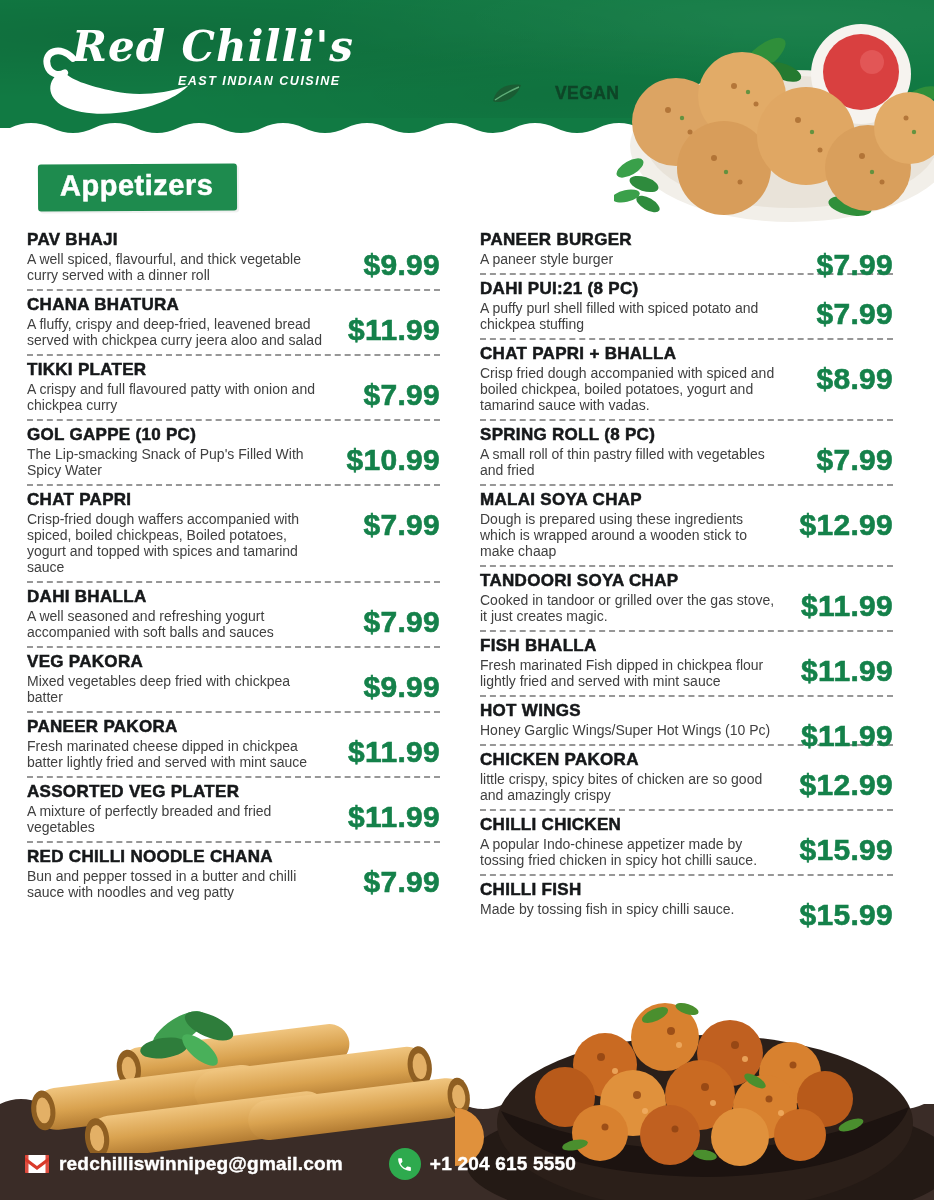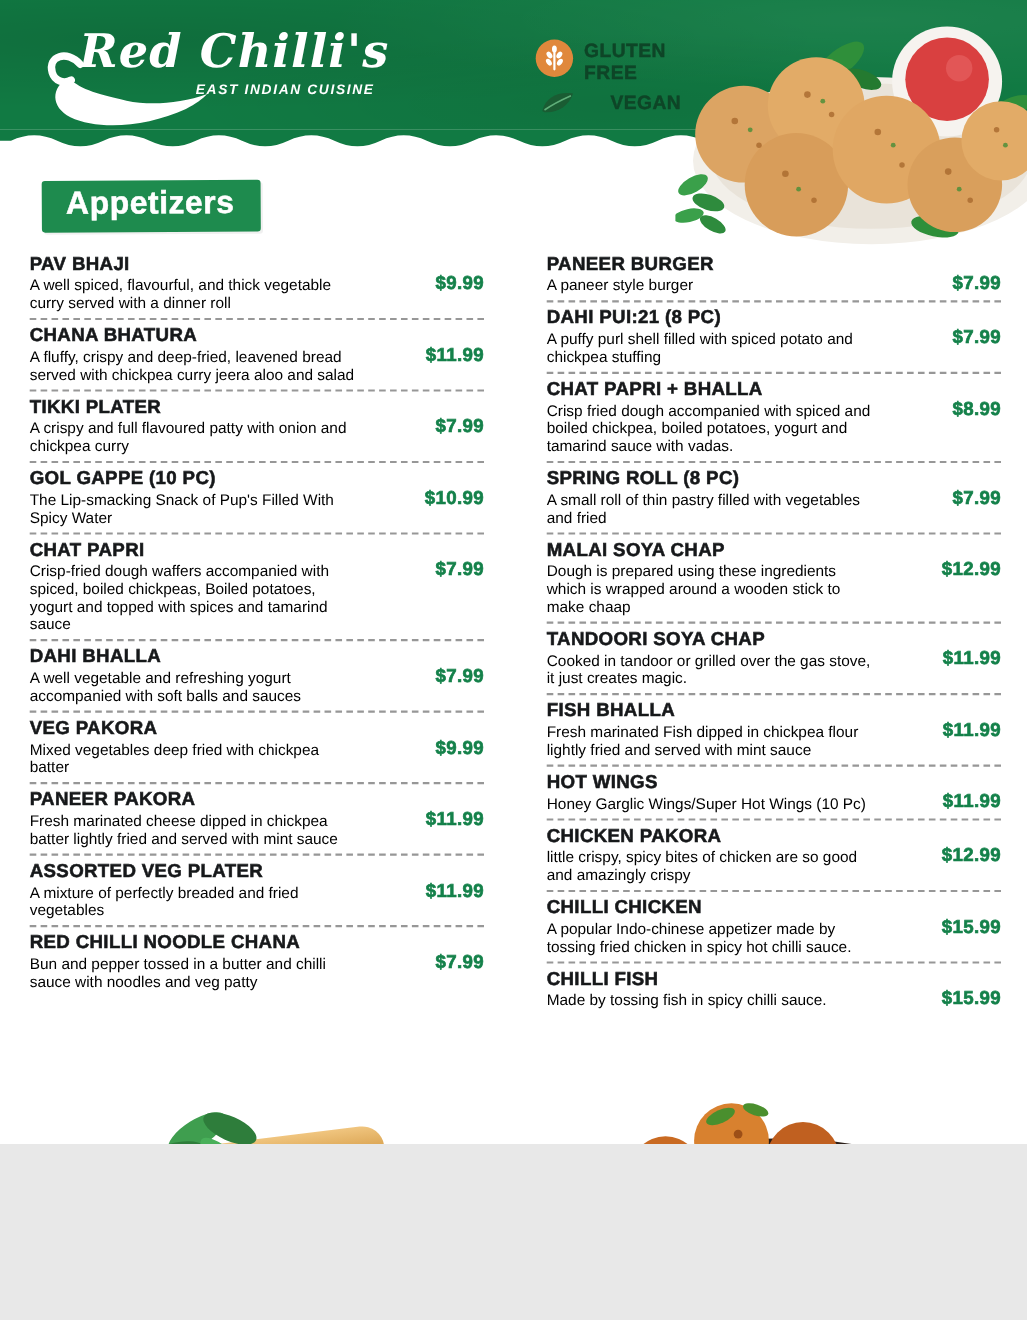--- a/index.html
+++ b/index.html
@@ -1,18 +1,18 @@
 <!DOCTYPE html>
 <html><head>
 <meta charset="utf-8">
 <style>
   * { margin:0; padding:0; box-sizing:border-box; }
   html,body { background:#e8e8e8; }
   .page {
-    position:relative; width:934px; height:1040px; margin:0 auto;
+    position:relative; width:934px; height:1200px; margin:0 auto;
     background:#ffffff; overflow:hidden;
     font-family:"Liberation Sans", sans-serif;
   }
 
   
   .header {
     position:absolute; top:0; left:0; width:934px; height:118px;
     background:#117a43;
     background-image:
       radial-gradient(ellipse at 15% 30%, rgba(0,0,0,.10), transparent 55%),
@@ -57,35 +57,35 @@
     background:#1e8b4e; color:#fff; padding:5px 24px 9px 22px;
     font-size:29px; font-weight:bold; letter-spacing:.5px;
     border-radius:3px; transform:rotate(-.3deg);
     box-shadow:2px 2px 0 rgba(0,0,0,.06);
     -webkit-text-stroke:.5px #fff;
   }
 
   
   .menu {
     position:absolute; left:27px; top:226px; width:884px;
-    display:flex; gap:57px; z-index:2;
+    display:flex; gap:40px; z-index:2;
   }
   .col { width:413px; }
   .item { position:relative; padding:4px 0 6px; border-bottom:2px dashed #979797; }
   .item:last-child { border-bottom:none; }
   .item-name {
     font-size:17px; font-weight:bold; line-height:19px; color:#16181a;
     letter-spacing:.3px; -webkit-text-stroke:.5px #16181a;
   }
   .item-desc {
-    width:298px; margin-top:2px; font-size:14px; line-height:16px; color:#000000;
+    width:298px; margin-top:2px; font-size:14px; line-height:16px; color:#404040;
   }
   .item-price {
     position:absolute; right:0; top:22px;
-    font-size:17px; font-weight:bold; color:#14814a; letter-spacing:.3px;
+    font-size:30px; font-weight:bold; color:#14814a; letter-spacing:.3px;
     -webkit-text-stroke:.6px #14814a;
   }
 
   
   .footer-wave { position:absolute; left:0; top:1092px; display:block; z-index:3; }
   .footer-band {
     position:absolute; left:0; top:1116px; width:934px; height:84px;
     background:#3a2c27; z-index:3;
   }
   .springrolls-illu { position:absolute; left:4px; top:1008px; z-index:4; }
@@ -114,33 +114,20 @@
   <header class="header">
     <div class="logo">
       <svg class="chilli-svg" width="150" height="78" viewBox="0 0 200 104">
         <path d="M44 22 C 28 4, 4 12, 10 32 C 13 42, 24 46, 33 41" stroke="#ffffff" stroke-width="9" fill="none" stroke-linecap="round"></path>
         <path d="M30 38 C 8 50, 8 74, 32 86 C 66 102, 124 98, 172 76 C 184 70, 192 64, 198 58 C 164 70, 128 72, 100 66 C 62 58, 40 50, 30 38 Z" fill="#ffffff"></path>
       </svg>
       <div class="brand-name">Red Chilli's</div>
       <div class="brand-tagline">EAST INDIAN CUISINE</div>
     </div>
 
-    <div class="badge badge-gluten">
-      <span class="badge-icon wheat-circle">
-        <svg width="22" height="24" viewBox="0 0 22 24">
-          <path d="M11 3 V22" stroke="#fff" stroke-width="2" stroke-linecap="round"></path>
-          <ellipse cx="11" cy="3.5" rx="2.2" ry="3.2" fill="#fff"></ellipse>
-          <ellipse cx="6.5" cy="9" rx="2.2" ry="3.4" fill="#fff" transform="rotate(-35 6.5 9)"></ellipse>
-          <ellipse cx="15.5" cy="9" rx="2.2" ry="3.4" fill="#fff" transform="rotate(35 15.5 9)"></ellipse>
-          <ellipse cx="6" cy="15.5" rx="2.2" ry="3.4" fill="#fff" transform="rotate(-35 6 15.5)"></ellipse>
-          <ellipse cx="16" cy="15.5" rx="2.2" ry="3.4" fill="#fff" transform="rotate(35 16 15.5)"></ellipse>
-        </svg>
-      </span>
-      <span class="badge-label">GLUTEN FREE</span>
-    </div>
 
     <div class="badge badge-vegan">
       <span class="badge-icon">
         <svg width="34" height="26" viewBox="0 0 34 26">
           <path d="M3 21 C 6 8, 18 3, 31 5 C 27 17, 16 23, 5 22 Z" fill="#1a5c33"></path>
           <path d="M5 20 C 12 15, 20 11, 29 7" stroke="#5fae79" stroke-width="1.4" fill="none"></path>
         </svg>
       </span>
       <span class="badge-label">VEGAN</span>
     </div>
@@ -232,21 +219,21 @@
         </div>
 
         <div class="item">
           <div class="item-name">CHAT PAPRI</div>
           <div class="item-desc">Crisp-fried dough waffers accompanied with spiced, boiled chickpeas, Boiled potatoes, yogurt and topped with spices and tamarind sauce</div>
           <div class="item-price">$7.99</div>
         </div>
 
         <div class="item">
           <div class="item-name">DAHI BHALLA</div>
-          <div class="item-desc">A well vegetable and refreshing yogurt accompanied with soft balls and sauces</div>
+          <div class="item-desc">A well seasoned and refreshing yogurt accompanied with soft balls and sauces</div>
           <div class="item-price">$7.99</div>
         </div>
 
         <div class="item">
           <div class="item-name">VEG PAKORA</div>
           <div class="item-desc">Mixed vegetables deep fried with chickpea batter</div>
           <div class="item-price">$9.99</div>
         </div>
 
         <div class="item">

